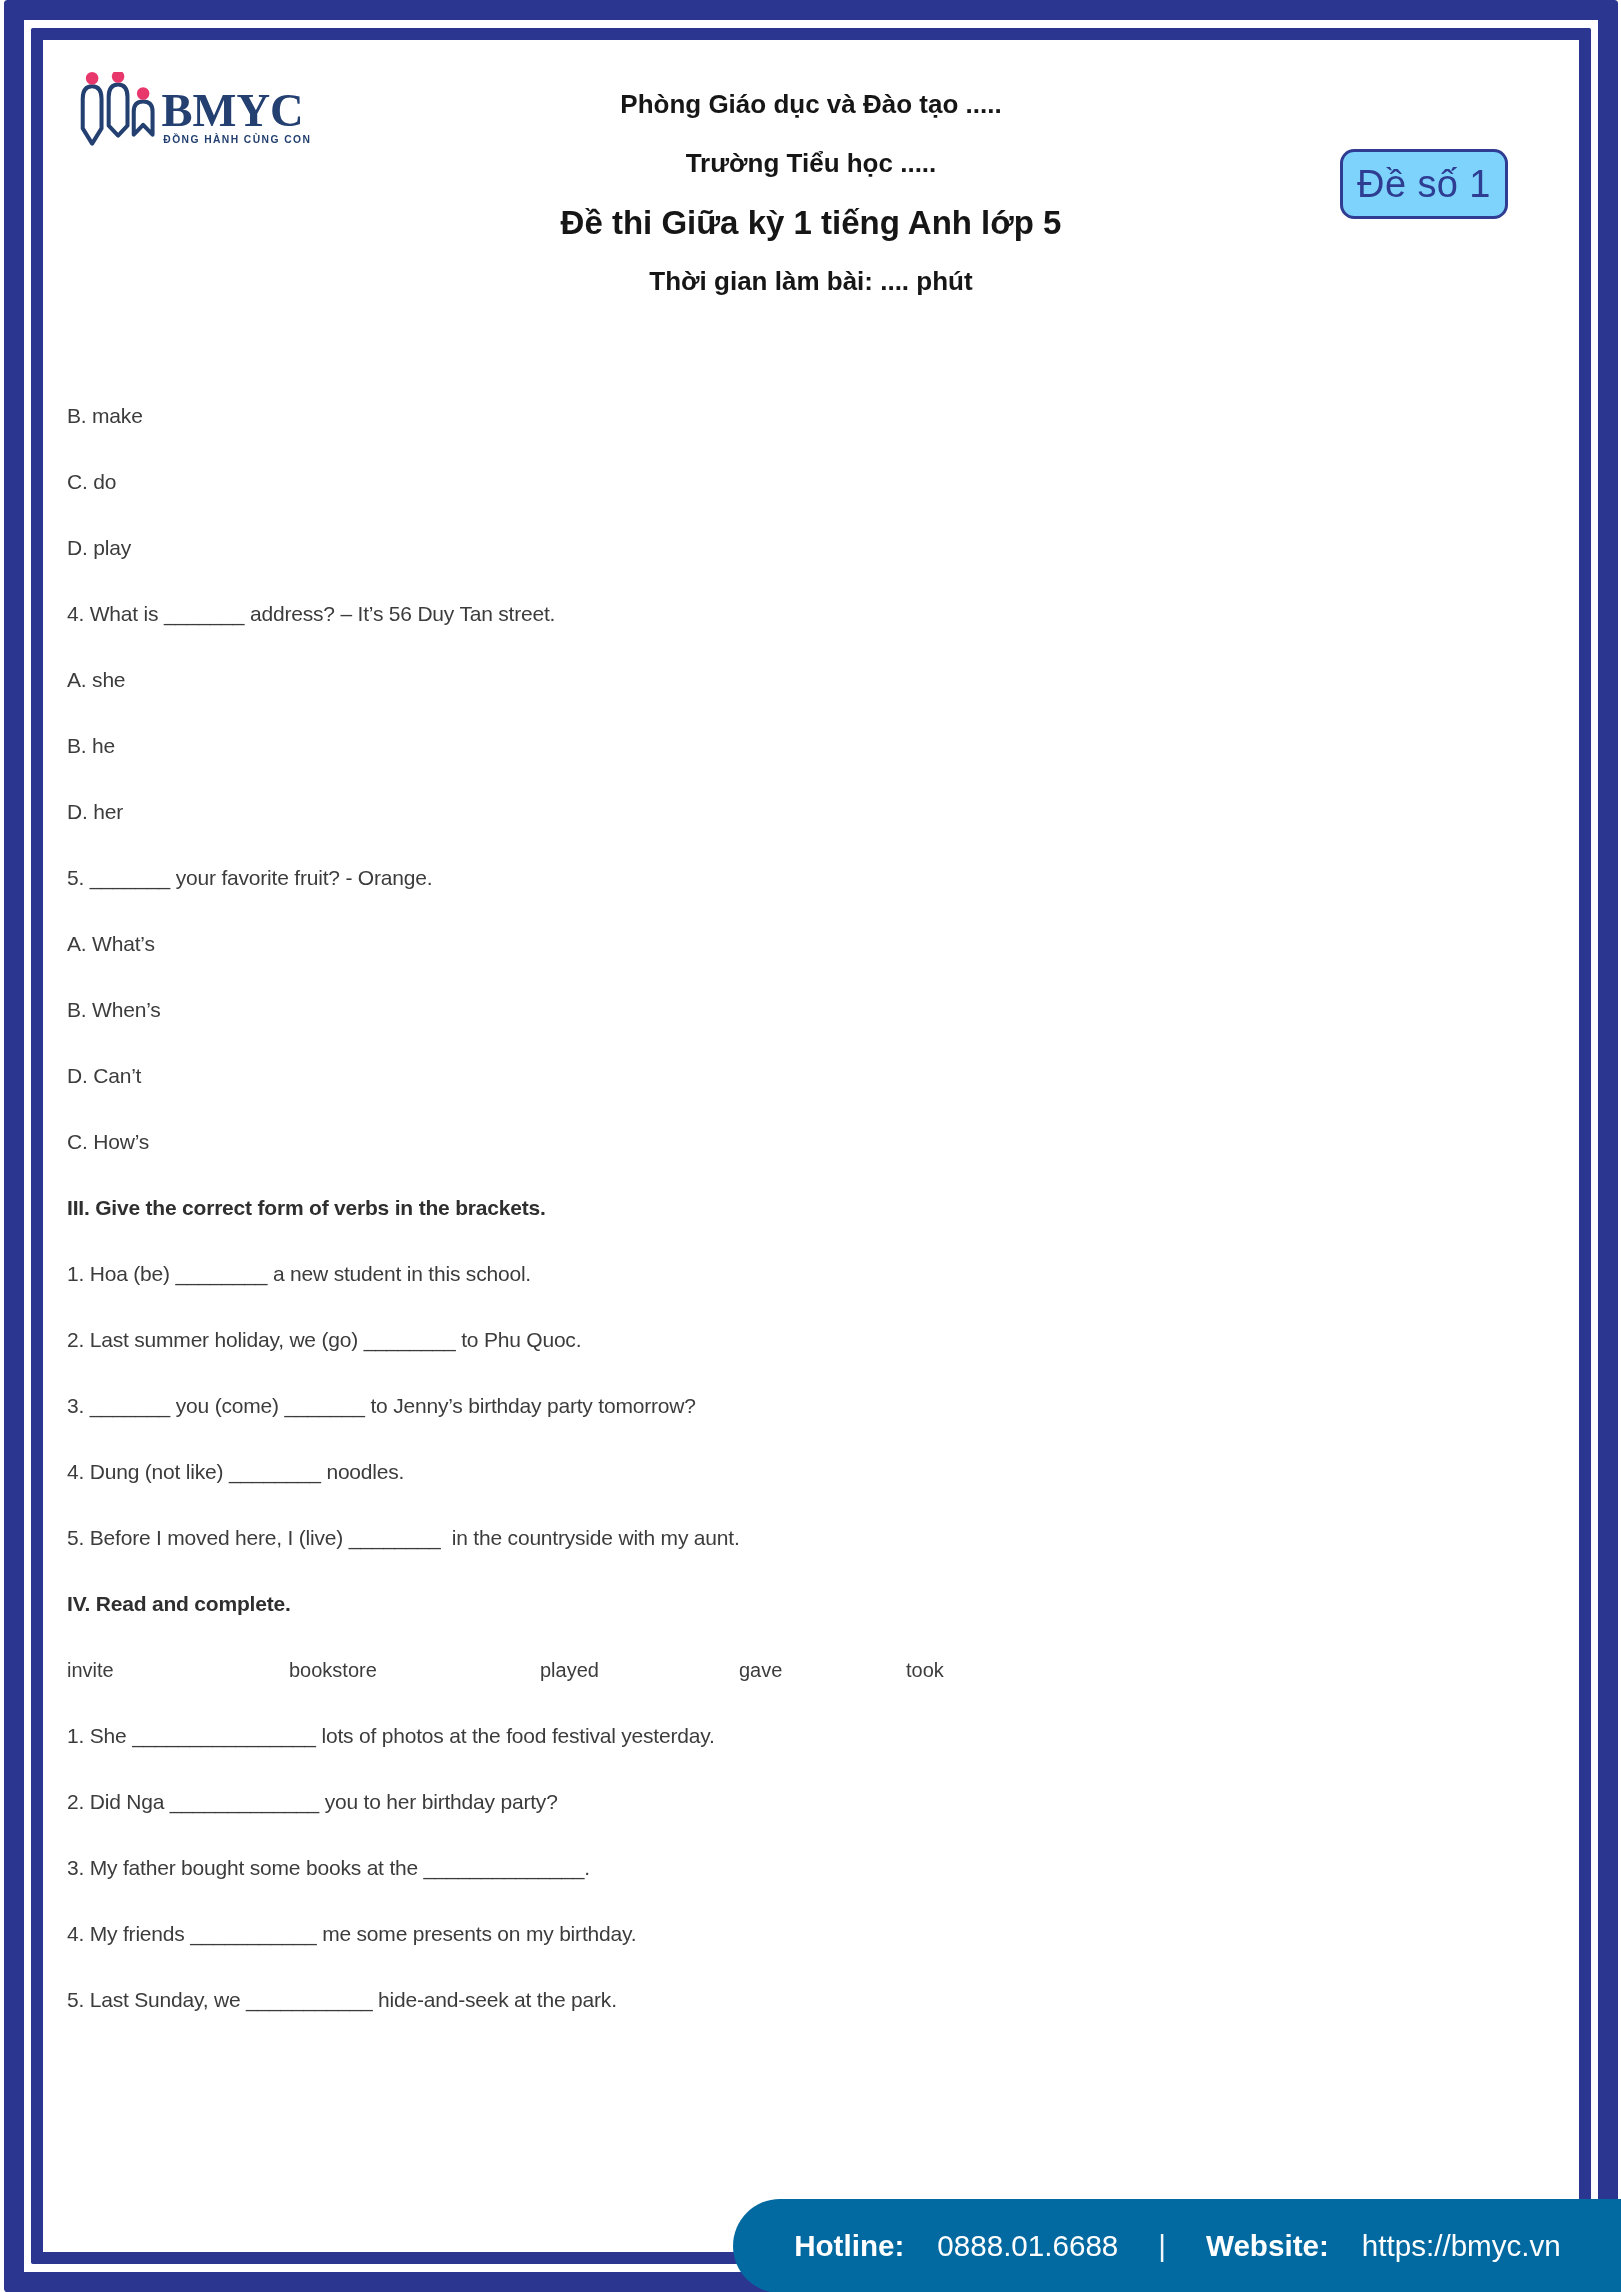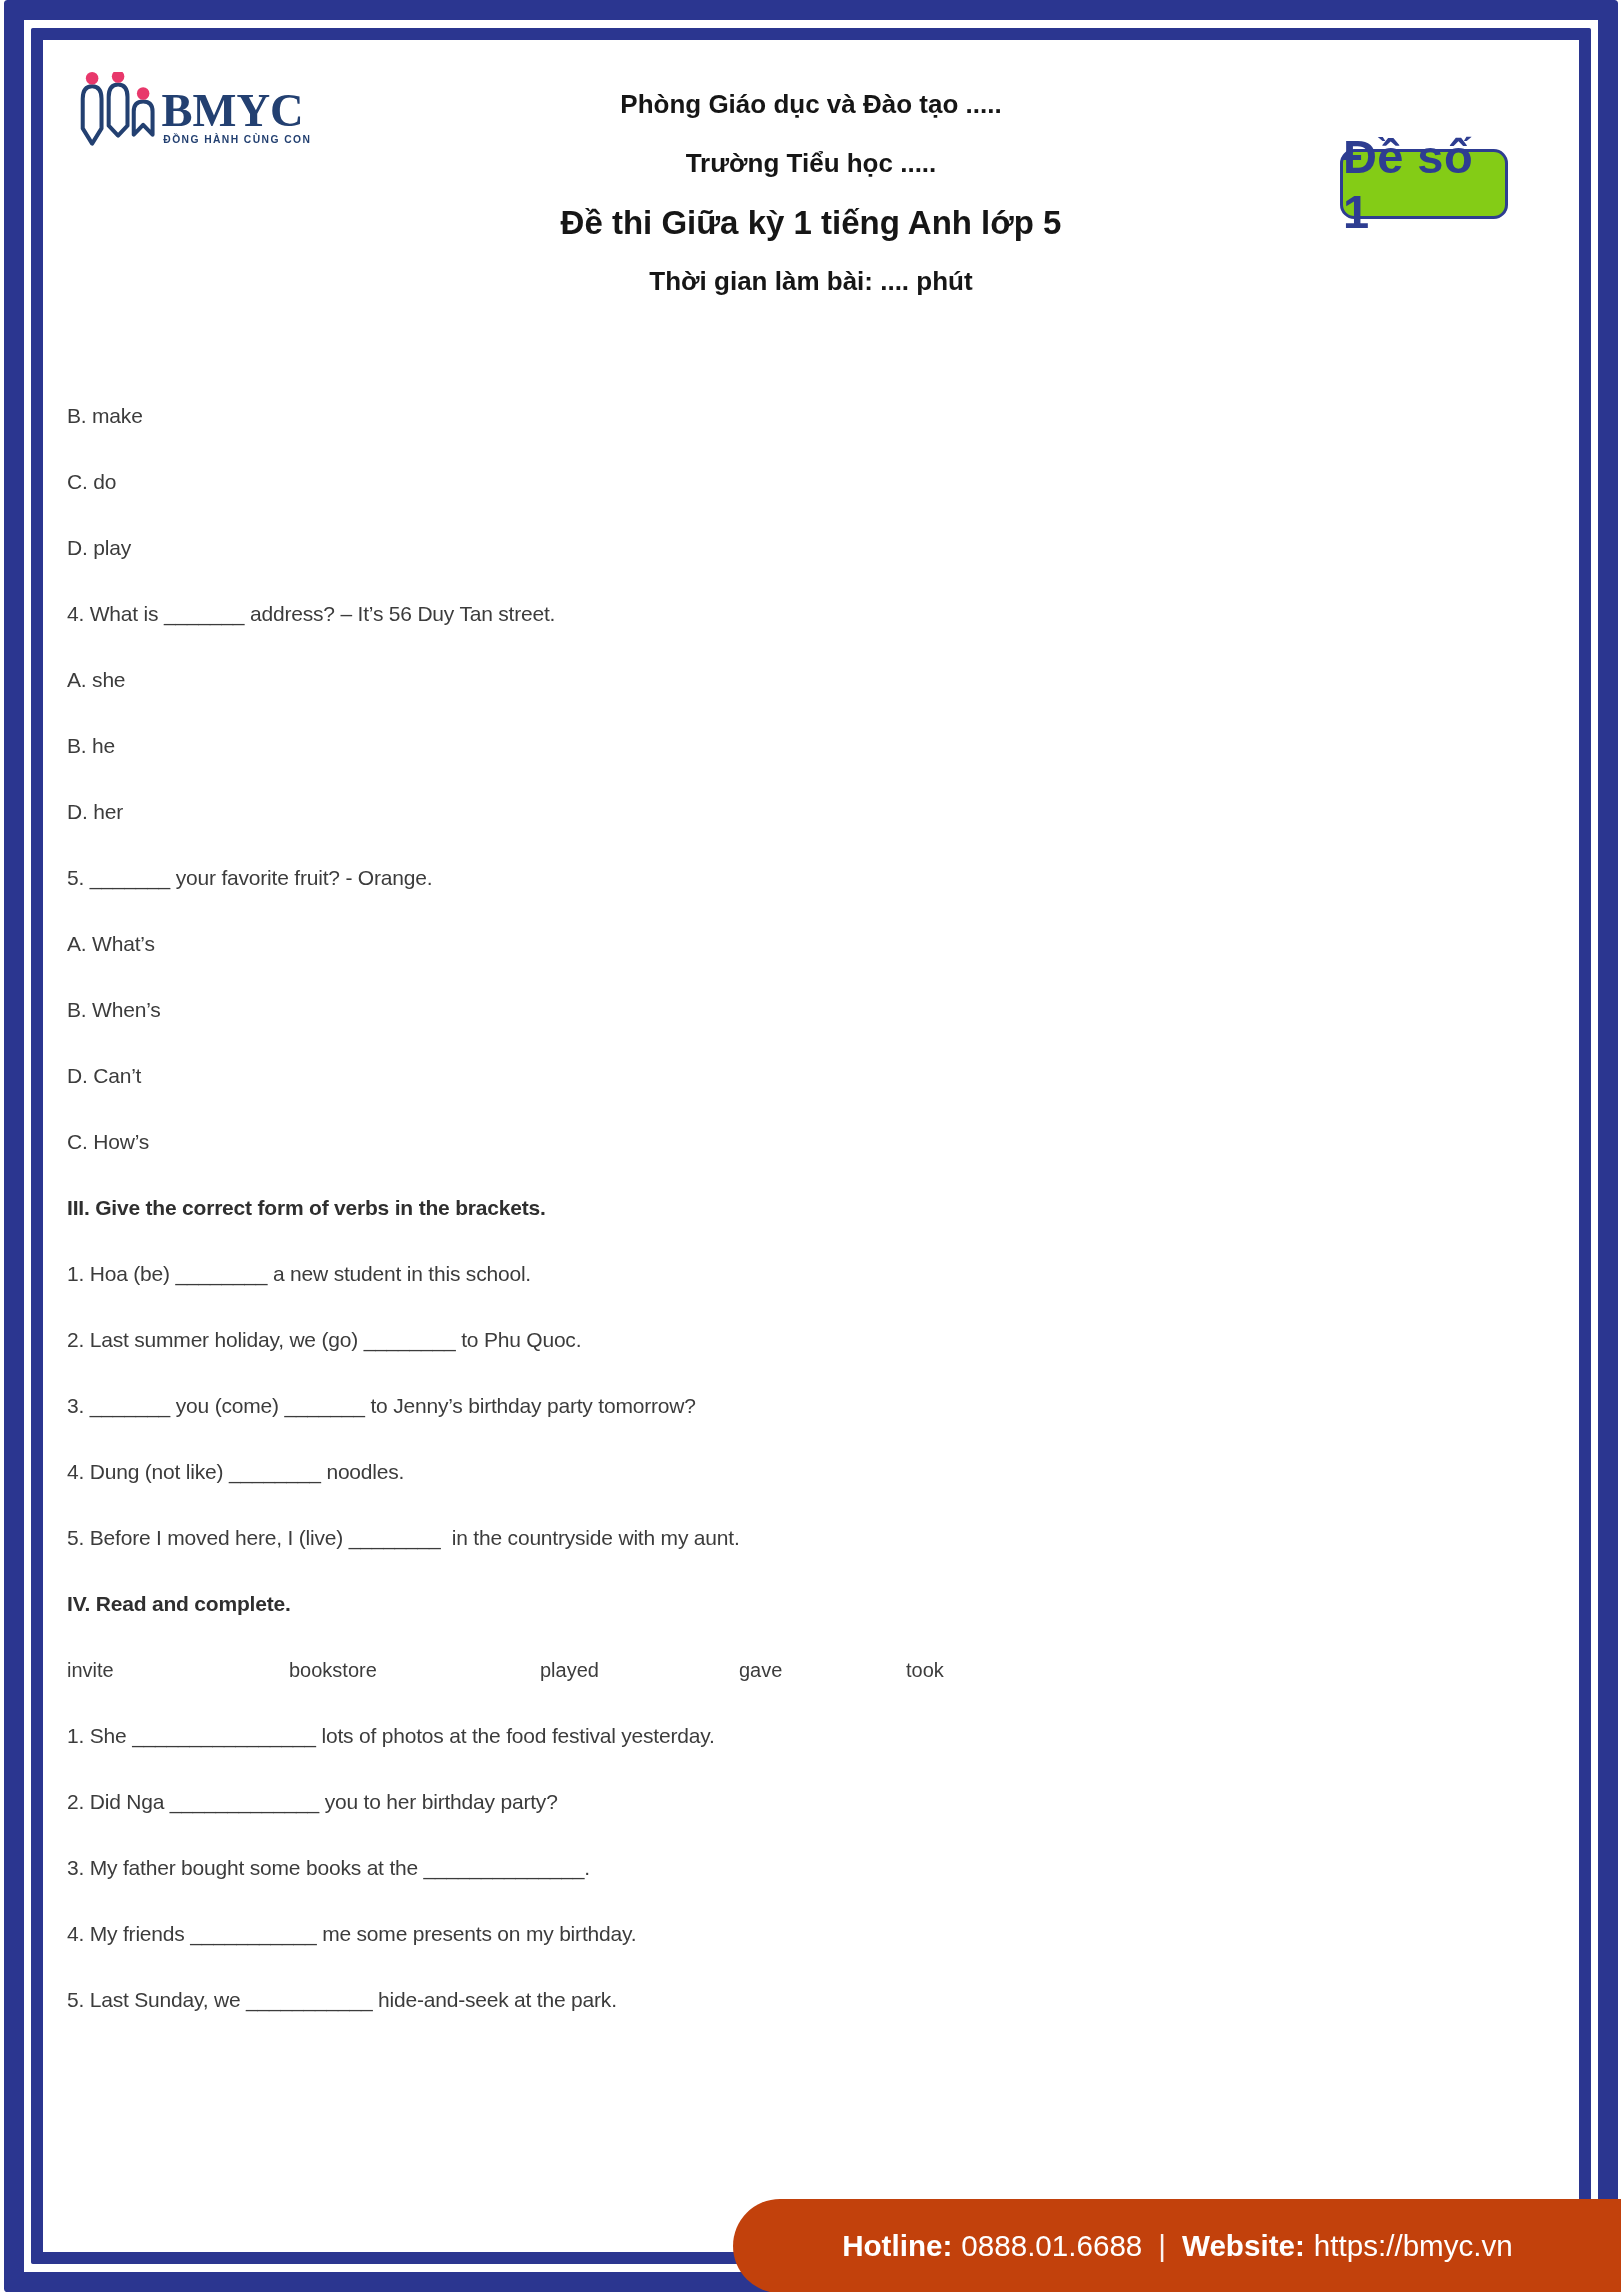--- a/index.html
+++ b/index.html
@@ -19,39 +19,39 @@
   
   .header-block { position:absolute; left:0; right:0; top:75px; text-align:center; color:#161616; }
   .header-line { height:59px; line-height:59px; font-size:26px; font-weight:600; }
   .header-line.title { font-size:33px; font-weight:700; }
 
   
   .badge {
     position:absolute; left:1340px; top:149px; width:168px; height:70px;
     border:3.6px solid #2e3d91; border-radius:14.3px; box-sizing:border-box;
     display:flex; align-items:center; justify-content:center;
-    color:#2e3d91; font-size:47px; font-weight:700; letter-spacing:0.4px;
-    background:#84cc16;
+    color:#2e3d91; font-size:38px; font-weight:400; letter-spacing:0.4px;
+    background:#7dd3fc;
   }
 
   
   .exam-body { position:absolute; left:67px; top:383px; right:63px; color:#3c3c3c; }
   .exam-line { height:66px; display:flex; align-items:center; font-size:21px;
     letter-spacing:-0.2px; white-space:pre; }
   .exam-line.heading { font-weight:700; color:#2f2f2f; }
   .word-bank { height:66px; display:flex; align-items:center; font-size:20px; }
   .word-bank span { margin-right:0; }
   .wb0 { width:222px; } .wb1 { width:251px; } .wb2 { width:199px; } .wb3 { width:167px; }
 
   
   .footer-bar {
     position:absolute; left:733px; right:0; bottom:0; height:94px;
-    background:#c2410c; border-radius:47px 0 0 47px; z-index:5;
+    background:#0369a1; border-radius:47px 0 0 47px; z-index:5;
     display:flex; align-items:center; justify-content:center;
-    color:#ffffff; font-size:29.6px;
+    color:#ffffff; font-size:29.6px;gap:24px;
   }
   .footer-bar .b { font-weight:700; }
   .footer-bar .sep { margin:0 16px; font-weight:400; opacity:0.95; }
   .footer-bar .sp { margin-left:9px; }
 </style>
 </head>
 <body>
 
 <div class="page">
 

